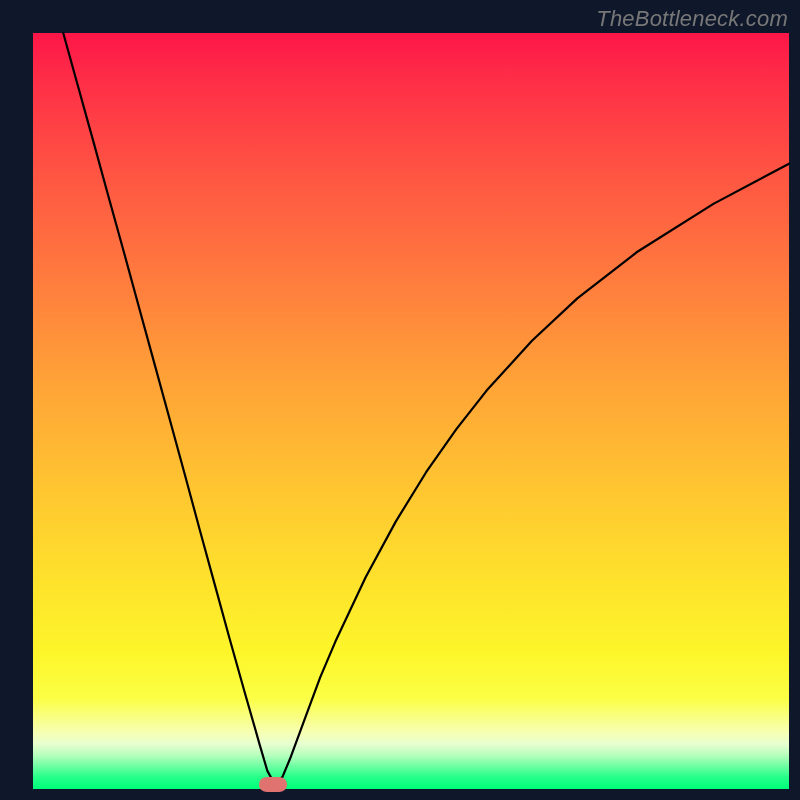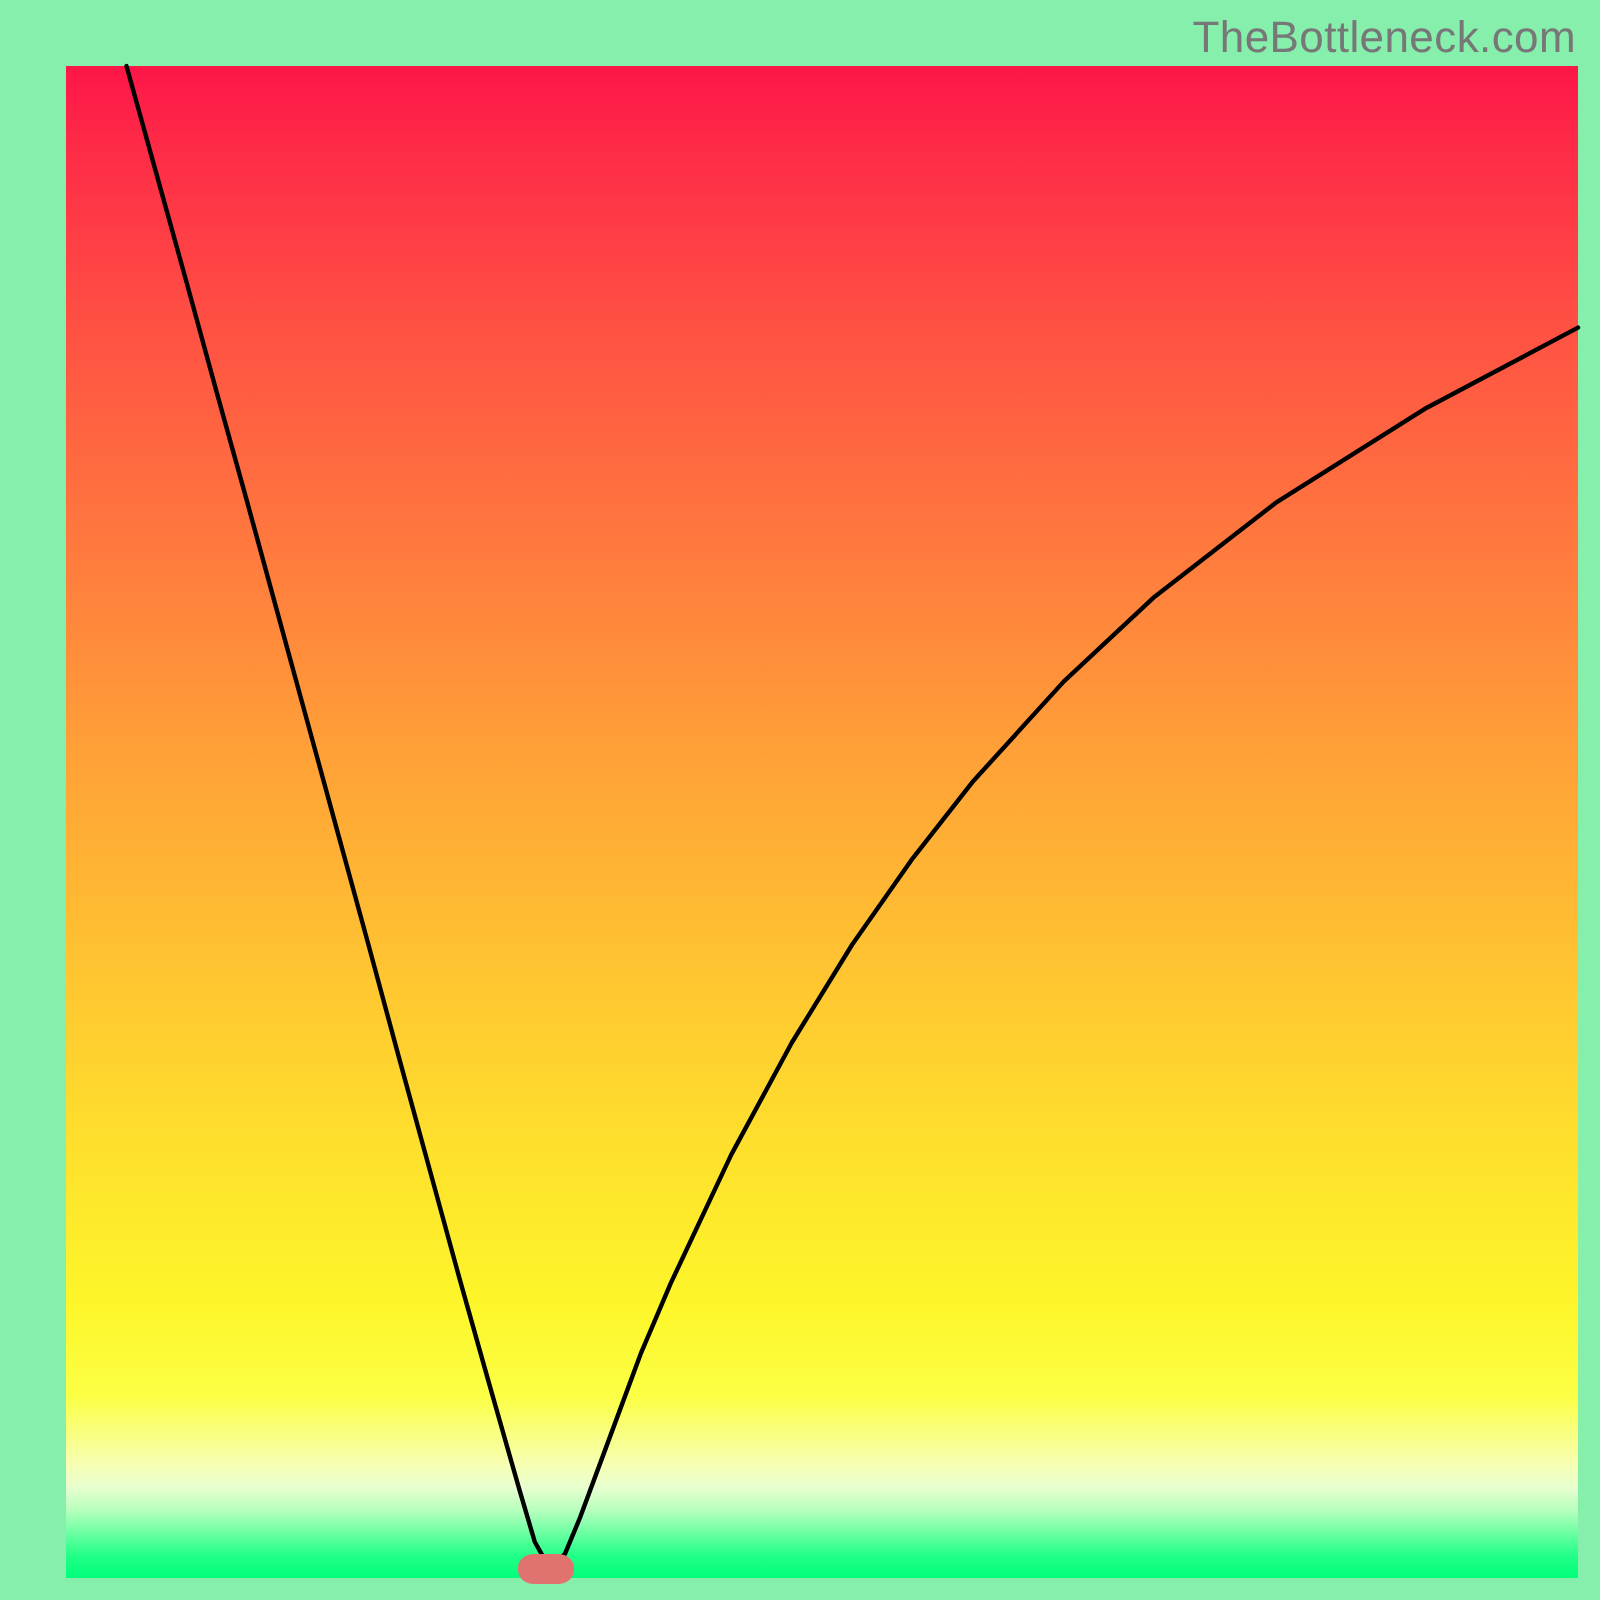--- a/index.html
+++ b/index.html
@@ -10,21 +10,22 @@
     background: #000;
     overflow: hidden;
     font-family: Arial, Helvetica, sans-serif;
   }
   .frame {
     position: absolute;
     top: 0;
     left: 0;
     width: 800px;
     height: 800px;
-    background: #86efac;
+    background: #0f172a;
+    font-style: italic;
   }
   .plot-area {
     position: absolute;
     top: 33px;
     left: 33px;
     width: 756px;
     height: 756px;
     
     background: linear-gradient(
       to bottom,

